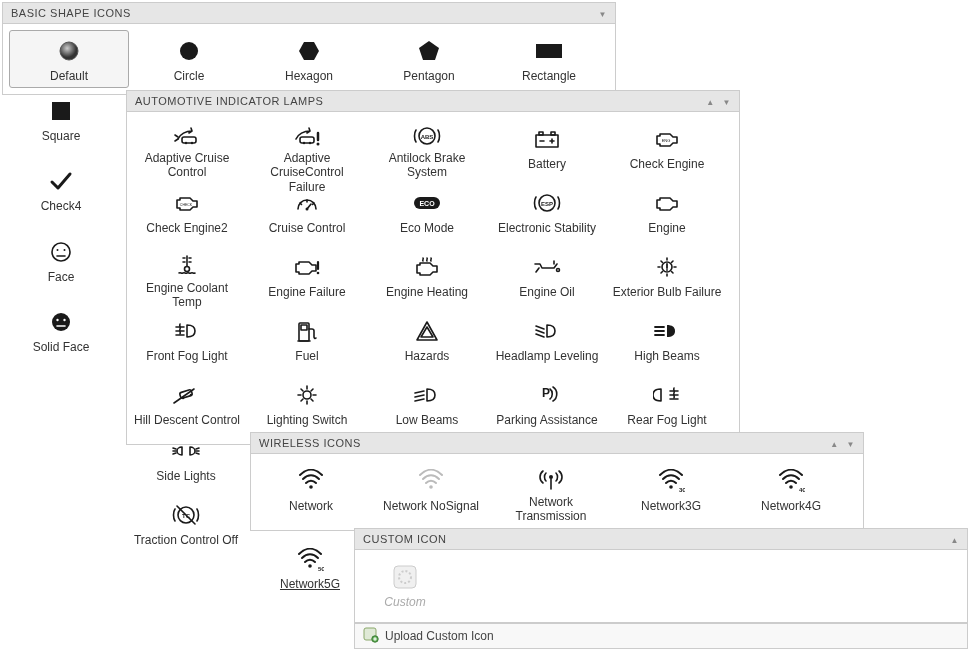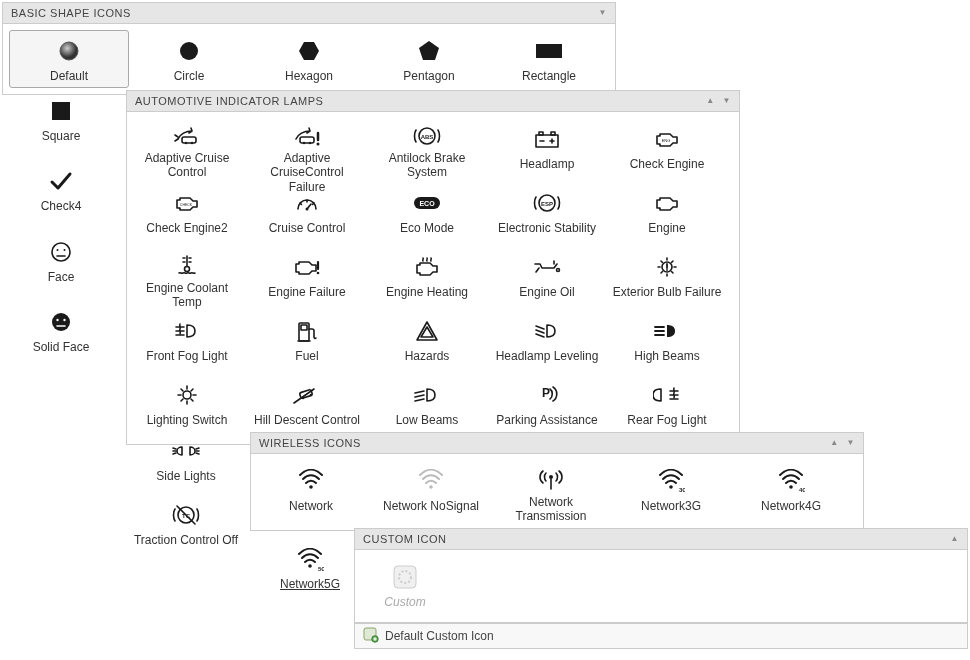--- a/index.html
+++ b/index.html
@@ -21,21 +21,21 @@
   .panel-header {
     background: #e6e6e6;
     border-bottom: 1px solid #ccc;
     padding: 4px 8px;
     font-size: 11px;
     font-weight: 400;
     letter-spacing: 0.5px;
     color: #444;
     display: flex;
     justify-content: space-between;
-    align-items: flex-start;
+    align-items: flex-end;
   }
   .panel-header-controls {
     display: flex;
     gap: 8px;
     color: #888;
     font-size: 9px;
   }
   .panel-body {
     padding: 6px 0;
     display: flex;
@@ -274,21 +274,21 @@
       </div>
       <div class="icon-item">
         <div class="icon-glyph">
           <svg width="26" height="20" viewBox="0 0 26 20">
             <rect x="2" y="6" width="22" height="12" stroke="#1a1a1a" stroke-width="1.6" fill="none" stroke-linecap="round" stroke-linejoin="round"></rect>
             <rect x="5" y="3" width="4" height="3" stroke="#1a1a1a" stroke-width="1.6" fill="none" stroke-linecap="round" stroke-linejoin="round"></rect>
             <rect x="17" y="3" width="4" height="3" stroke="#1a1a1a" stroke-width="1.6" fill="none" stroke-linecap="round" stroke-linejoin="round"></rect>
             <path d="M6 12h4M16 12h4M18 10v4" stroke="#1a1a1a" stroke-width="1.6" fill="none" stroke-linecap="round" stroke-linejoin="round"></path>
           </svg>
         </div>
-        <div class="icon-label">Headlamp</div>
+        <div class="icon-label">Battery</div>
       </div>
       <div class="icon-item">
         <div class="icon-glyph">
           <svg width="28" height="20" viewBox="0 0 28 20">
             <path d="M4 7h3V5h10l3 3h4v6h-4l-3 3H7v-2H4z" stroke="#1a1a1a" stroke-width="1.6" fill="none" stroke-linecap="round" stroke-linejoin="round"></path>
             <text x="13" y="13" font-size="4" text-anchor="middle" font-family="Arial" fill="#1a1a1a">ENG</text>
           </svg>
         </div>
         <div class="icon-label">Check Engine</div>
       </div>
@@ -432,37 +432,37 @@
         <div class="icon-glyph">
           <svg width="28" height="18" viewBox="0 0 28 18">
             <path d="M14 3c5 0 8 2 8 6s-3 6-8 6z" fill="#1a1a1a"></path>
             <path d="M2 5h9M2 9h9M2 13h9" stroke="#1a1a1a" stroke-width="1.8" stroke-linecap="round"></path>
           </svg>
         </div>
         <div class="icon-label">High Beams</div>
       </div>
       <div class="icon-item">
         <div class="icon-glyph">
-          <svg width="24" height="24" viewBox="0 0 24 24">
-            <circle cx="12" cy="12" r="4" stroke="#1a1a1a" stroke-width="1.6" fill="none" stroke-linecap="round" stroke-linejoin="round"></circle>
-            <path d="M12 3v3M12 18v3M3 12h3M18 12h3M6 6l2 2M18 6l-2 2M6 18l2-2M18 18l-2-2" stroke="#1a1a1a" stroke-width="1.6" fill="none" stroke-linecap="round" stroke-linejoin="round"></path>
-          </svg>
-        </div>
-        <div class="icon-label">Lighting Switch</div>
-      </div>
-      <div class="icon-item">
-        <div class="icon-glyph">
           <svg width="30" height="20" viewBox="0 0 30 20">
             <path d="M2 18L22 4" stroke="#1a1a1a" stroke-width="1.6" fill="none" stroke-linecap="round" stroke-linejoin="round"></path>
             <rect x="8" y="6" width="12" height="6" rx="2" transform="rotate(-18 14 9)" stroke="#1a1a1a" stroke-width="1.6" fill="none" stroke-linecap="round" stroke-linejoin="round"></rect>
             <circle cx="11" cy="13" r="1.3" fill="#1a1a1a"></circle>
             <circle cx="19" cy="10" r="1.3" fill="#1a1a1a"></circle>
           </svg>
         </div>
         <div class="icon-label">Hill Descent Control</div>
+      </div>
+      <div class="icon-item">
+        <div class="icon-glyph">
+          <svg width="24" height="24" viewBox="0 0 24 24">
+            <circle cx="12" cy="12" r="4" stroke="#1a1a1a" stroke-width="1.6" fill="none" stroke-linecap="round" stroke-linejoin="round"></circle>
+            <path d="M12 3v3M12 18v3M3 12h3M18 12h3M6 6l2 2M18 6l-2 2M6 18l2-2M18 18l-2-2" stroke="#1a1a1a" stroke-width="1.6" fill="none" stroke-linecap="round" stroke-linejoin="round"></path>
+          </svg>
+        </div>
+        <div class="icon-label">Lighting Switch</div>
       </div>
       <div class="icon-item">
         <div class="icon-glyph">
           <svg width="28" height="18" viewBox="0 0 28 18">
             <path d="M14 3c5 0 8 2 8 6s-3 6-8 6z" stroke="#1a1a1a" stroke-width="1.6" fill="none" stroke-linecap="round" stroke-linejoin="round"></path>
             <path d="M2 7l9-2M2 11l9-2M2 15l9-2" stroke="#1a1a1a" stroke-width="1.6" fill="none" stroke-linecap="round" stroke-linejoin="round"></path>
           </svg>
         </div>
         <div class="icon-label">Low Beams</div>
       </div>
@@ -616,14 +616,14 @@
 </div>
 
 <div id="footer-upload" class="footer-bar">
   <span>
     <svg width="16" height="16" viewBox="0 0 16 16">
       <rect x="1" y="1" width="12" height="12" rx="2" fill="#dfe9d6" stroke="#8aa86b"></rect>
       <circle cx="12" cy="12" r="3.2" fill="#5fae55" stroke="#3a7a34"></circle>
       <path d="M12 10.2v3.6M10.2 12h3.6" stroke="#fff" stroke-width="1.2"></path>
     </svg>
   </span>
-  <span>Default Custom Icon</span>
+  <span>Upload Custom Icon</span>
 </div>
 
 </body></html>

